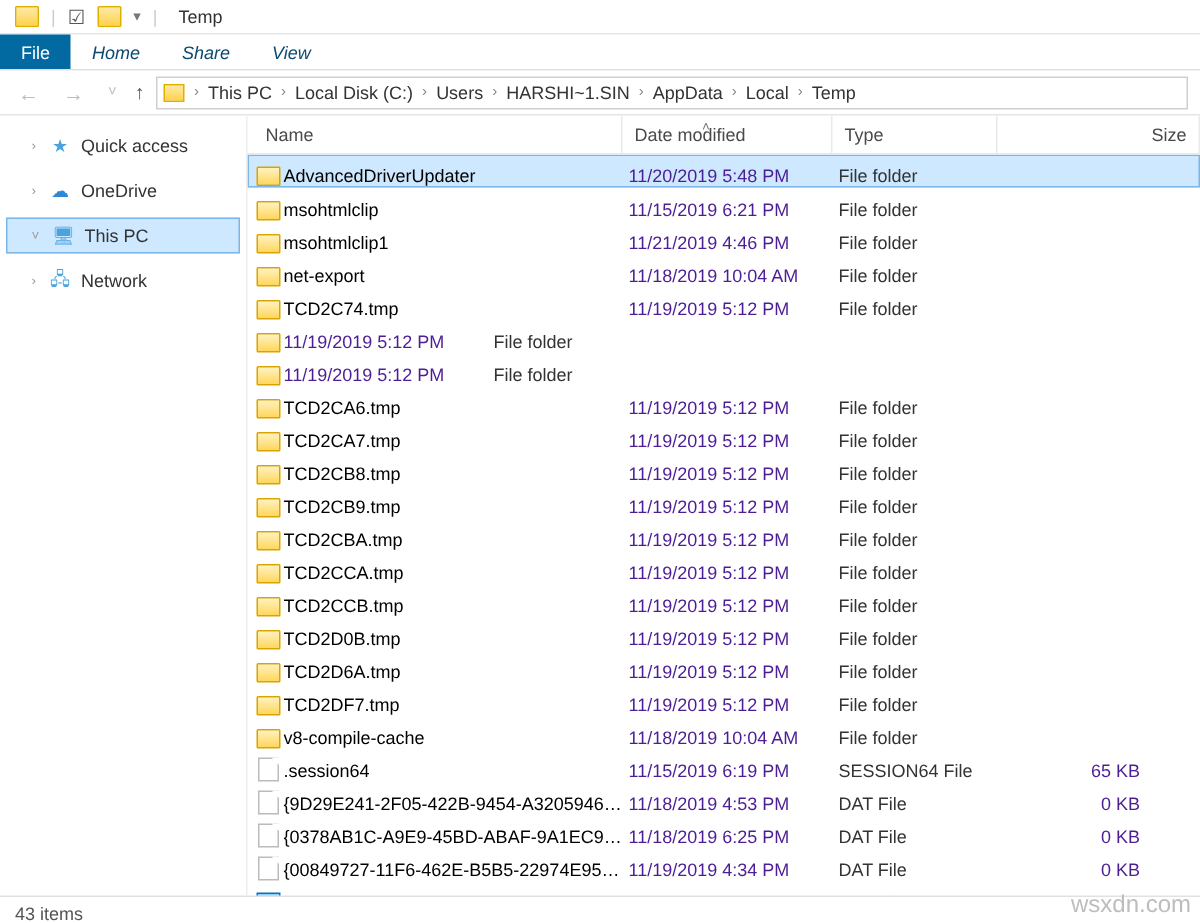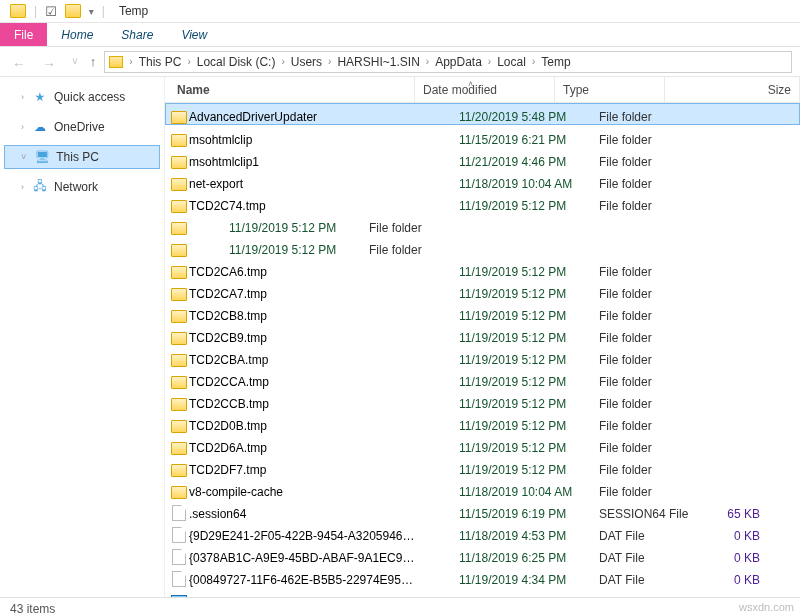--- a/index.html
+++ b/index.html
@@ -3,57 +3,57 @@
 <meta charset="utf-8">
 <style>
 * { box-sizing: border-box; margin: 0; padding: 0; font-family: "Segoe UI", Tahoma, sans-serif; font-size: 12px; }
 body { width: 800px; height: 615px; background: #fff; overflow: hidden; color: #000; }
 .titlebar { height: 23px; background: #fff; display: flex; align-items: center; padding: 0 4px; border-bottom: 1px solid #e5e5e5; }
 .titlebar .qat { display: flex; align-items: center; gap: 8px; margin-left: 6px; }
 .titlebar .folder-glyph { width: 16px; height: 14px; background: linear-gradient(#ffe9a6,#ffd24d); border: 1px solid #e0b000; border-radius: 1px; position: relative; }
 .titlebar .check { color: #555; font-size: 13px; }
 .titlebar .title { margin-left: 14px; color: #333; }
 .ribbon-tabs { height: 24px; display: flex; align-items: stretch; border-bottom: 1px solid #e1e1e1; }
-.ribbon-tabs .file-tab { background: #ec4899; color: #fff; padding: 4px 14px; display: flex; align-items: center; }
+.ribbon-tabs .file-tab { background: #0369a1; color: #fff; padding: 4px 14px; display: flex; align-items: center; }
 .ribbon-tabs .tab { padding: 4px 14px; color: #0c4a6e; display: flex; align-items: center; font-style: italic; }
 .navbar { height: 30px; display: flex; align-items: center; padding: 2px 8px; gap: 8px; border-bottom: 1px solid #e5e5e5; }
 .nav-arrow { color: #bdbdbd; font-size: 14px; padding: 2px 4px; }
 .nav-up { color: #555; font-size: 13px; }
 .breadcrumb { flex: 1; height: 22px; border: 1px solid #cfcfcf; display: flex; align-items: center; padding: 0 4px; gap: 2px; overflow: hidden; }
 .breadcrumb .bc-icon { width: 14px; height: 12px; background: linear-gradient(#ffe9a6,#ffd24d); border: 1px solid #e0b000; }
 .breadcrumb .sep { color: #888; padding: 0 4px; font-size: 10px; }
 .breadcrumb .crumb { color: #333; white-space: nowrap; }
 .main { display: flex; height: 520px; }
 .sidebar { width: 165px; padding: 8px 4px; border-right: 1px solid #eee; }
 .sidebar .item { display: flex; align-items: center; gap: 6px; padding: 3px 6px 3px 16px; color: #333; border: 1px solid transparent; }
 .sidebar .item.selected { background: #cde8ff; border: 1px solid #7ab7e8; }
 .sidebar .chevron { color: #999; font-size: 9px; margin-right: 2px; }
 .sidebar .icon { width: 16px; height: 16px; display: inline-flex; align-items: center; justify-content: center; }
 .content { flex: 1; display: flex; flex-direction: column; }
 .headers { display: flex; align-items: center; height: 26px; border-bottom: 1px solid #eaeaea; color: #4a4a4a; position: relative; }
 .headers > div { border-right: 1px solid #eaeaea; padding: 0 8px; height: 100%; display: flex; align-items: center; }
-.col-name { width: 250px; padding-left: 12px !important; font-weight: bold; }
+.col-name { width: 250px; padding-left: 12px !important; }
 .col-date { width: 140px; }
 .col-type { width: 110px; }
 .col-size { flex: 1; justify-content: flex-end; }
 .sort-caret { position:absolute; left:303px; top:2px; color:#777; font-size:9px; }
 .rows { flex: 1; overflow: hidden; }
 .row { display: flex; align-items: flex-end; height: 22px; padding-left: 4px; }
 .row.selected { background: #cde8ff; border: 1px solid #7ab7e8; padding-left: 3px; }
 .row .icon { width: 20px; display: inline-flex; align-items: center; justify-content: center; }
 .row .name { width: 230px; white-space: nowrap; overflow: hidden; text-overflow: ellipsis; }
-.row .date { width: 140px; color: #14532d; margin-left: 40px; }
+.row .date { width: 140px; color: #4c1d95; }
 .row .type { width: 110px; color: #333; }
 .row .size { flex: 1; text-align: right; padding-right: 40px; color: #4c1d95; }
 .folder-sm { width: 16px; height: 13px; background: linear-gradient(#fff2c0,#ffd75e); border: 1px solid #d9a400; border-radius: 1px; display:inline-block; }
 .file-sm { width: 14px; height: 16px; background: #fff; border: 1px solid #bbb; display:inline-block; position:relative; }
 .file-sm::after{content:"";position:absolute;top:-1px;right:-1px;border-style:solid;border-width:0 5px 5px 0;border-color:transparent #fff transparent transparent;}
 .jpg-sm { width: 16px; height: 14px; background: linear-gradient(#8fd0ff,#2897e4); border: 1px solid #1170b8; display:inline-block; }
 .statusbar { height: 22px; border-top: 1px solid #e1e1e1; display: flex; align-items: center; padding: 0 10px; color: #555; }
-.watermark { position: fixed; bottom: 2px; right: 6px; color: #bdbdbd; font-size: 11px; }
+.watermark { position: fixed; bottom: 2px; right: 6px; color: #bdbdbd; font-size: 16px; }
 </style>
 </head>
 <body>
 
 <div class="titlebar">
   <div class="qat">
     <span class="folder-glyph"></span>
     <span style="color:#ccc">|</span>
     <span class="check">☑</span>
     <span class="folder-glyph"></span>

